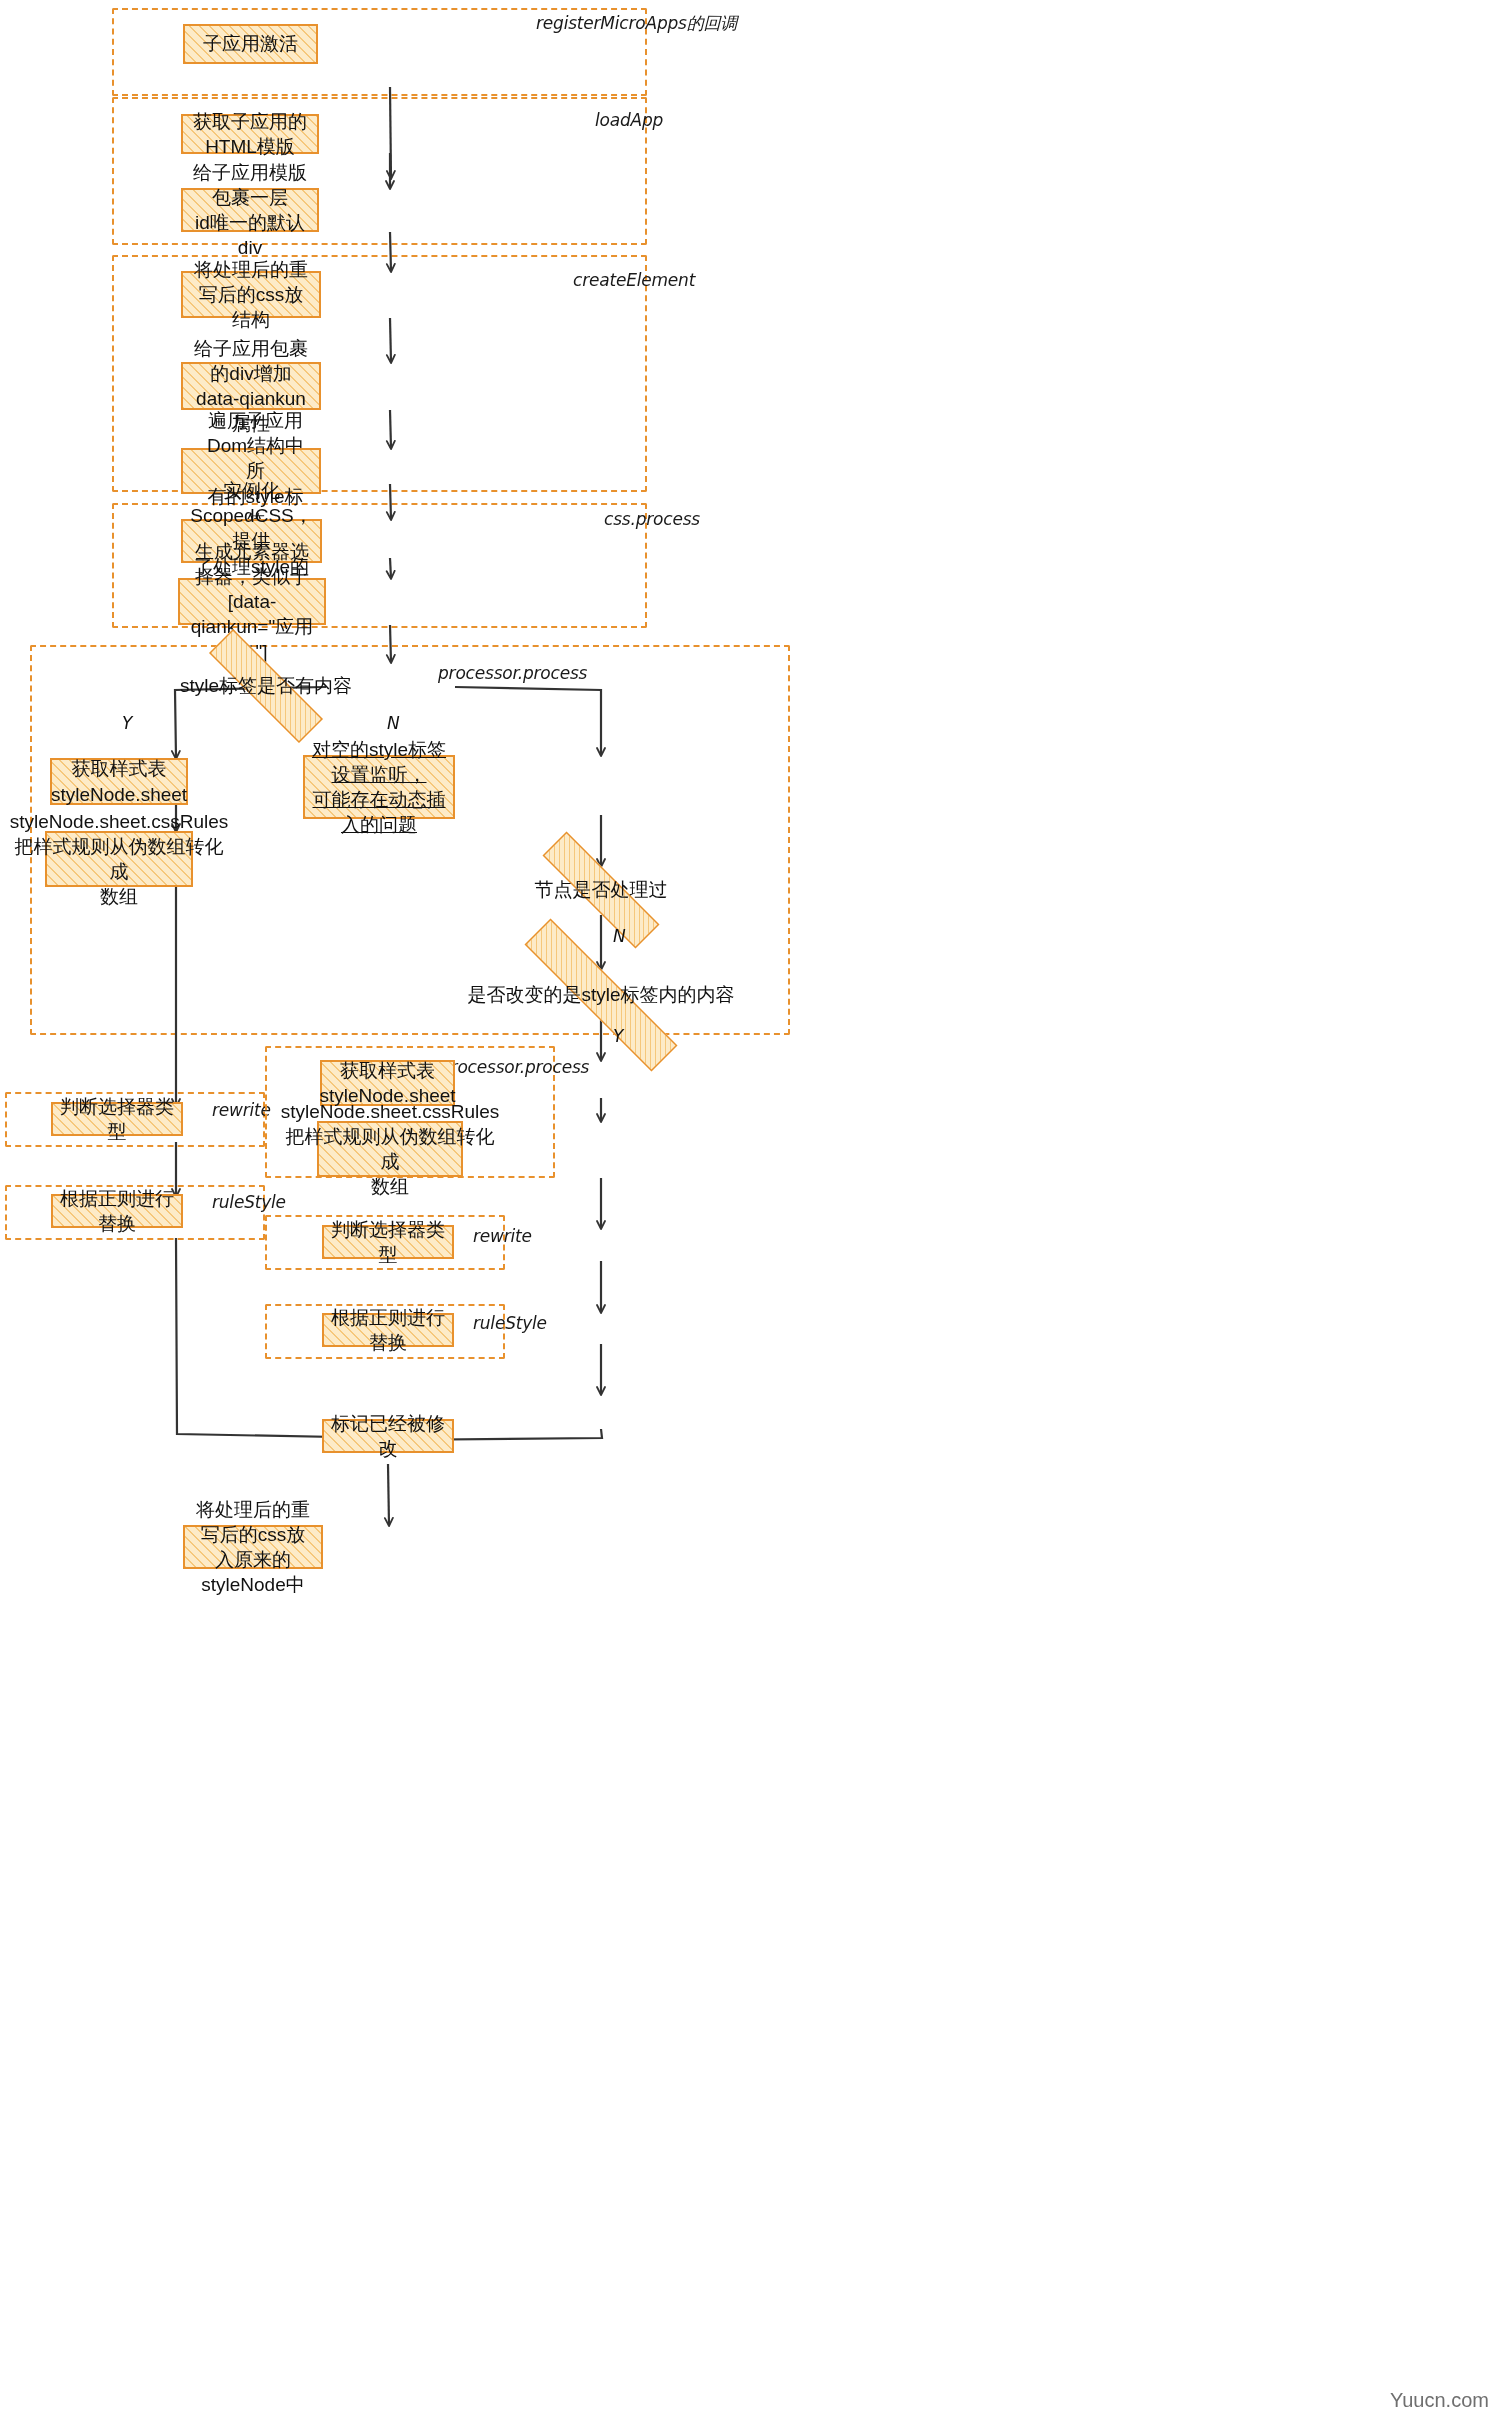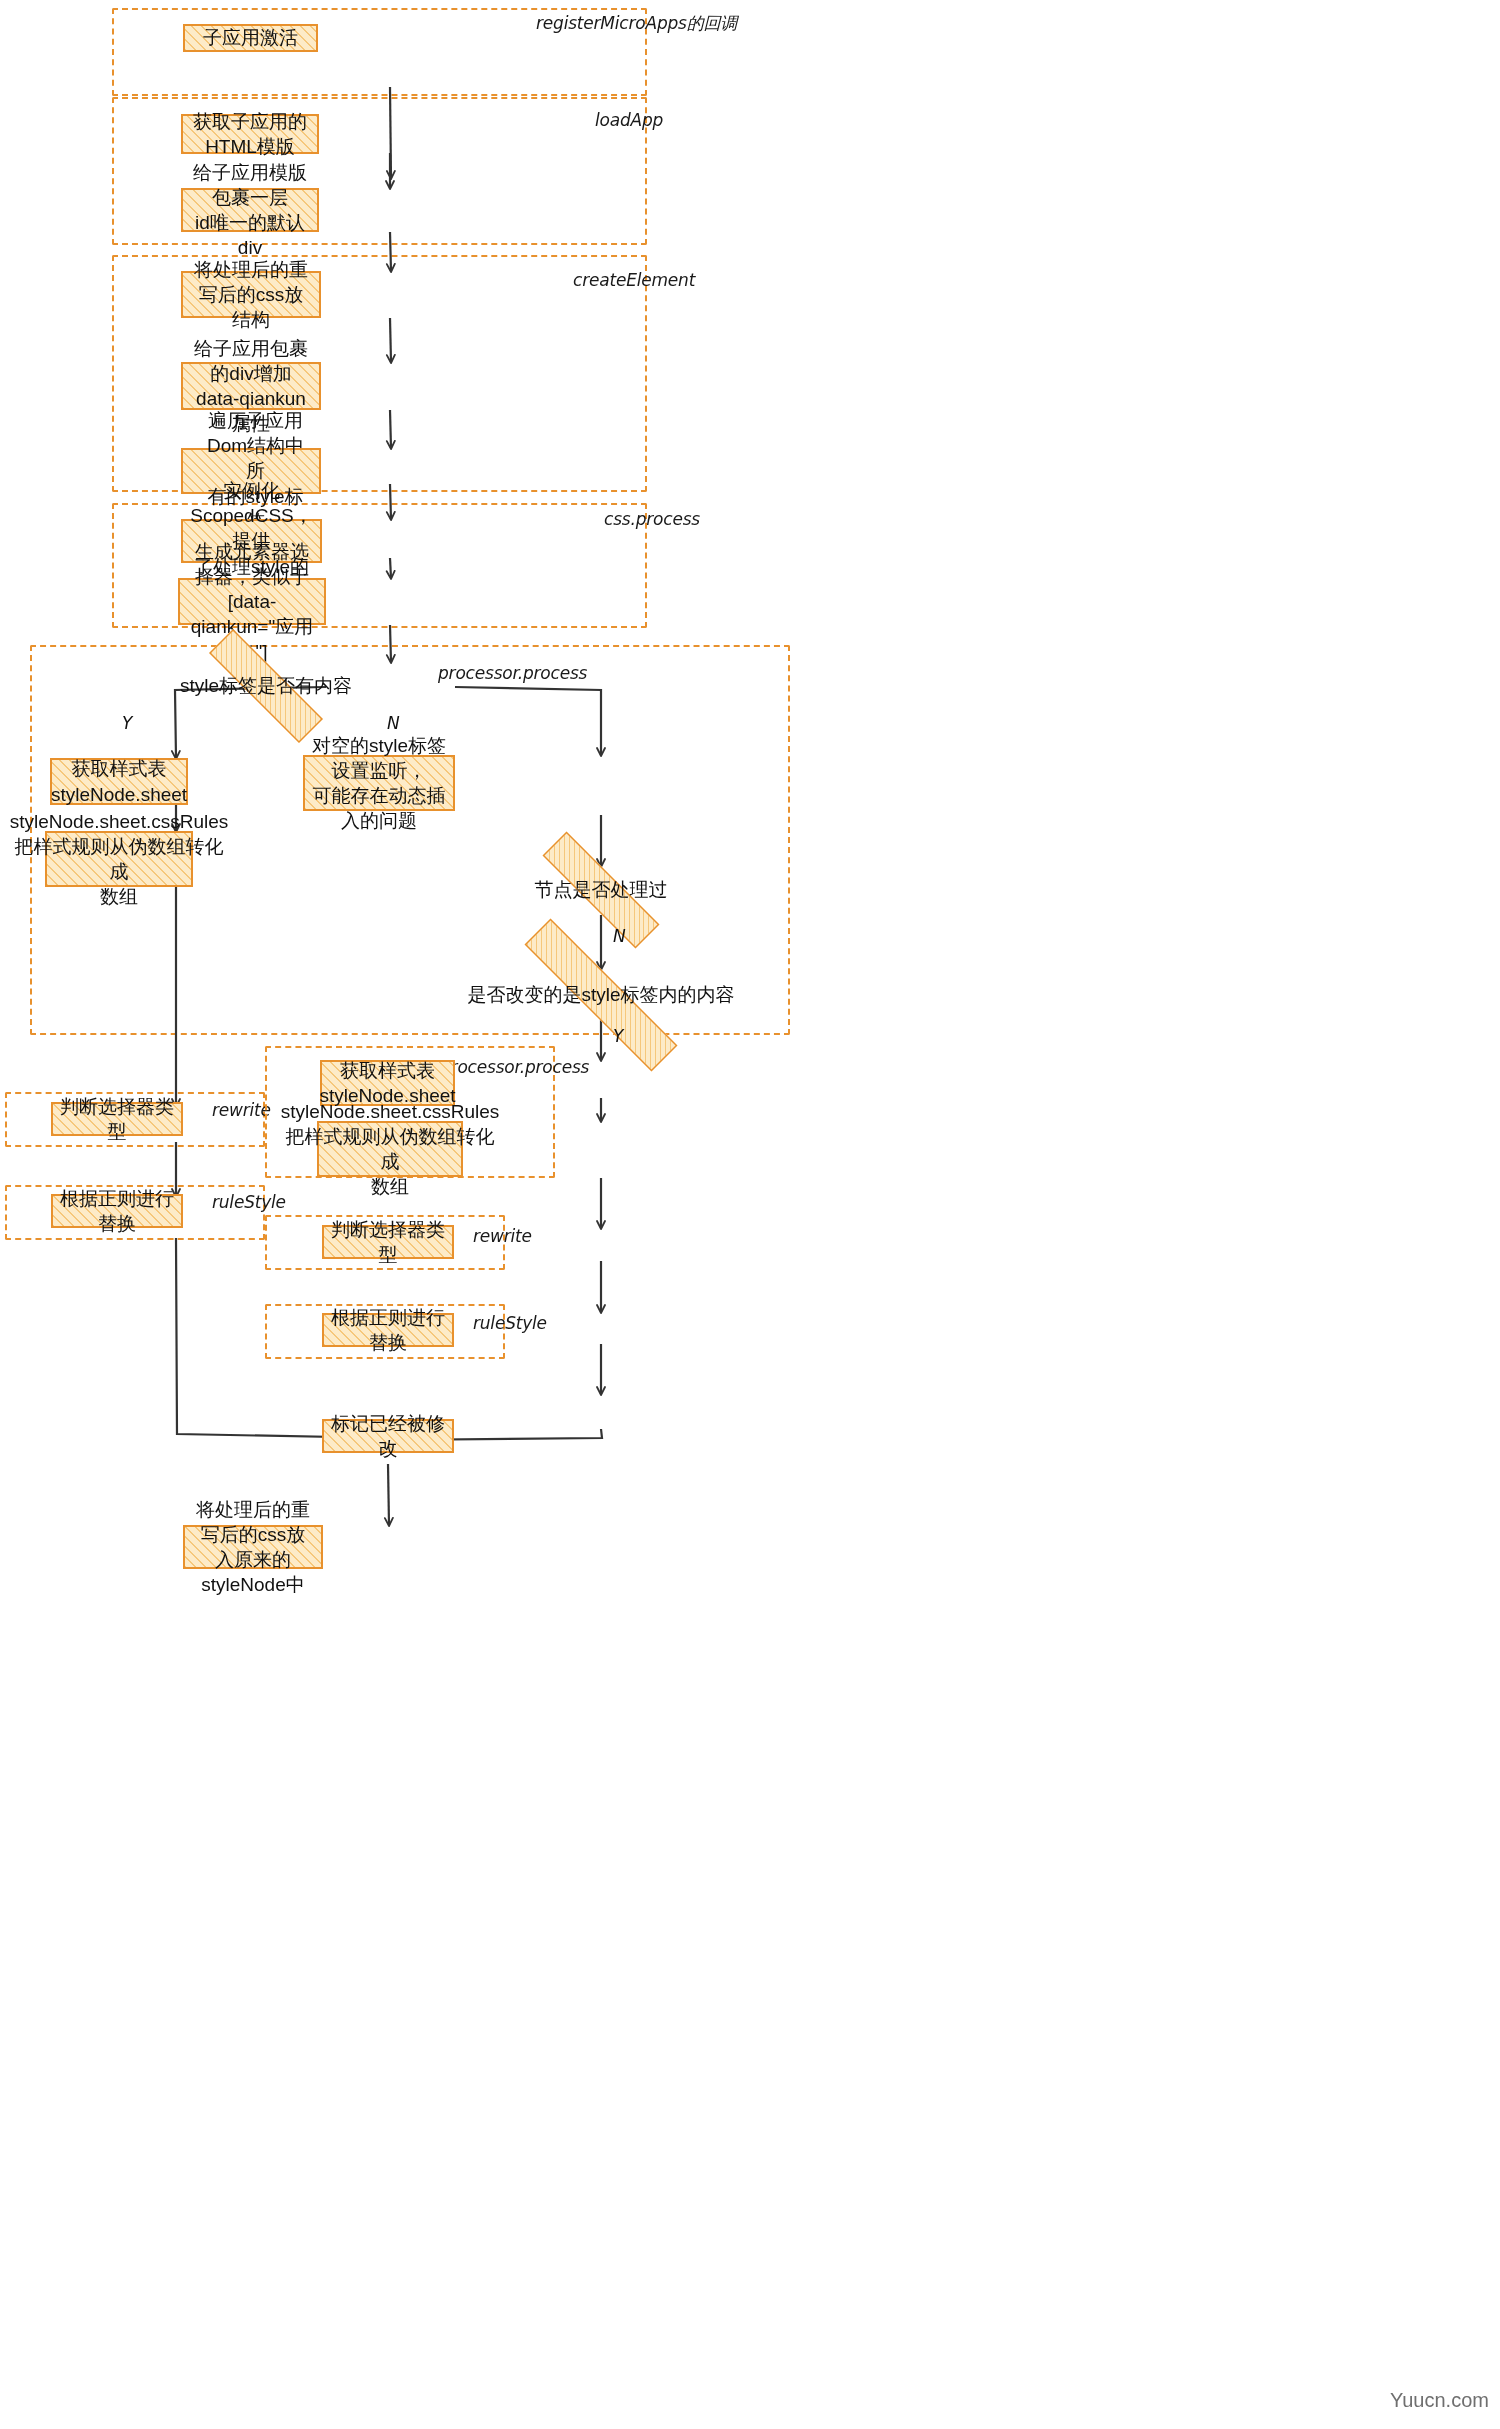--- a/index.html
+++ b/index.html
@@ -203,21 +203,21 @@
       <path d="M388,1464 L389,1525"></path>
     </g>
     <g stroke="#333333" stroke-width="2.2" fill="none">
 
       <path d="M176,1238 L177,1434 L388,1438"></path>
 
       <path d="M601,1429 L602,1438 L389,1440"></path>
     </g>
   </svg>
 
-  <div class="node" style="left:183px; top:24px; width:135px; height:28px;">子应用激活</div>
+  <div class="node" style="left:183px; top:24px; width:135px; height:40px;">子应用激活</div>
 
   <div class="node" style="left:181px; top:114px; width:138px; height:40px;">获取子应用的HTML模版</div>
 
   <div class="node" style="left:181px; top:188px; width:138px; height:44px;">给子应用模版包裹一层
 id唯一的默认div</div>
 
   <div class="node" style="left:181px; top:271px; width:140px; height:47px;">将处理后的重写后的css放
 结构</div>
 
   <div class="node" style="left:181px; top:362px; width:140px; height:48px;">给子应用包裹的div增加
@@ -232,21 +232,21 @@
   <div class="node" style="left:178px; top:578px; width:148px; height:47px;">生成元素器选择器，类似于
 [data-qiankun="应用名"]</div>
 
   <div class="node" style="left:50px; top:758px; width:138px; height:47px;">获取样式表
 styleNode.sheet</div>
 
   <div class="node" style="left:45px; top:831px; width:148px; height:56px;">styleNode.sheet.cssRules
 把样式规则从伪数组转化成
 数组</div>
 
-  <div class="node" style="left:303px; top:755px; width:152px; height:56px;">对空的style标签设置监听，
+  <div class="node" style="left:303px; top:755px; width:152px; height:64px;text-decoration:underline;">对空的style标签设置监听，
 可能存在动态插入的问题</div>
 
   <div class="node" style="left:51px; top:1102px; width:132px; height:34px;">判断选择器类型</div>
 
   <div class="node" style="left:51px; top:1194px; width:132px; height:34px;">根据正则进行替换</div>
 
   <div class="node" style="left:320px; top:1060px; width:135px; height:46px;">获取样式表
 styleNode.sheet</div>
 
   <div class="node" style="left:317px; top:1121px; width:146px; height:56px;">styleNode.sheet.cssRules

